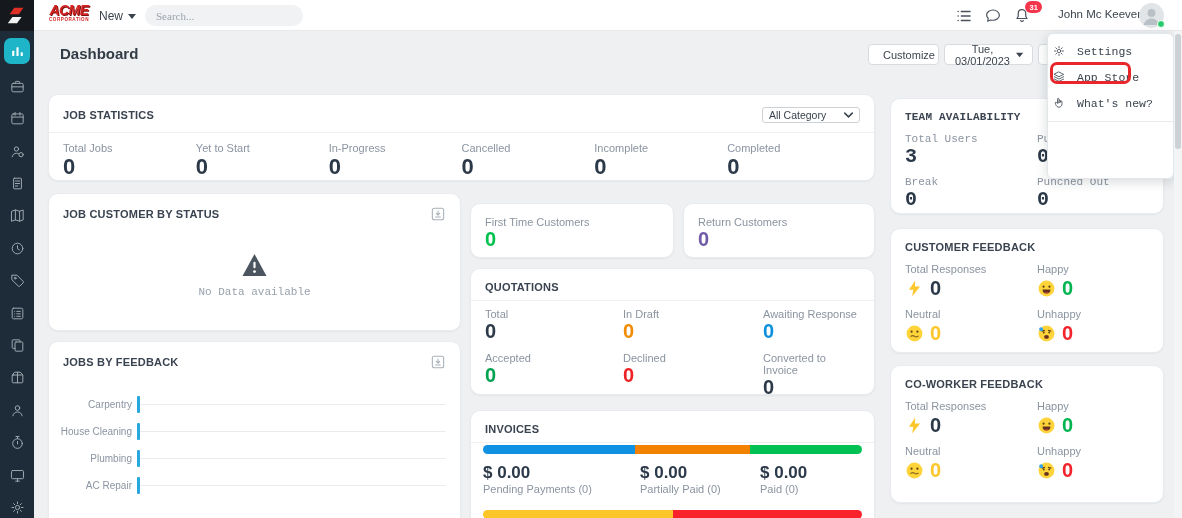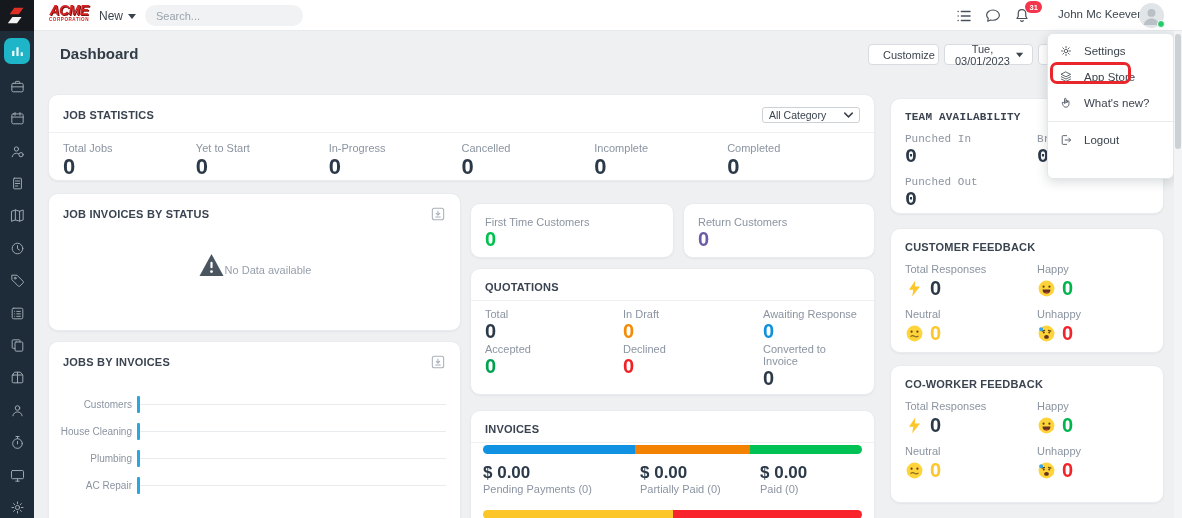--- a/index.html
+++ b/index.html
@@ -8,21 +8,21 @@
   .canvas { position:relative; width:1182px; height:518px; overflow:hidden; background:#eef0f2; }
 
   
   .topbar { position:absolute; left:0; top:0; width:1182px; height:31px; background:#fff; border-bottom:1px solid #e7e9eb; z-index:20; }
   .logo-box { position:absolute; left:0; top:0; width:34px; height:31px; background:#15191d; display:flex; align-items:center; justify-content:center; }
   .brand { position:absolute; left:45px; top:3px; width:48px; text-align:center; line-height:1; }
   .brand-name { font-size:14px; font-weight:900; font-style:italic; color:#d42322; letter-spacing:-.5px; text-shadow:1px 1px 0 #7a1010; }
   .brand-sub { font-size:4.6px; font-weight:700; color:#d42322; letter-spacing:.55px; margin-top:1px; }
   .new-btn { position:absolute; left:99px; top:9px; font-size:12px; color:#3a434d; display:flex; align-items:center; gap:5px; cursor:pointer; background:none; border:none; font-family:inherit; }
   .search-wrap { position:absolute; left:145px; top:5px; width:158px; height:21px; background:#f1f2f4; border-radius:11px; display:flex; align-items:center; }
-  .search-wrap input { flex:1; border:none; background:transparent; outline:none; font-size:11px; color:#44505c; padding:0 4px 0 11px; font-family:Liberation Sans, sans-serif; }
+  .search-wrap input { flex:1; border:none; background:transparent; outline:none; font-size:11px; color:#44505c; padding:0 4px 0 11px; font-family:Liberation Serif, serif; }
   .search-wrap input::placeholder { color:#9aa3ad; }
   .tb-icon { position:absolute; top:7px; width:18px; height:18px; color:#49525b; }
   .badge { position:absolute; left:1025px; top:1px; background:#f4364c; color:#fff; font-size:7.5px; font-weight:700; padding:1.5px 4.5px; border-radius:8px; z-index:2; }
   .user-chip { position:absolute; left:1058px; top:8px; font-size:11.5px; color:#3c454e; display:flex; align-items:center; gap:5px; cursor:pointer; }
   .avatar { position:absolute; left:1139px; top:3px; width:25px; height:25px; border-radius:50%; background:#e1e5e8; overflow:hidden; }
   .online-dot { position:absolute; left:1157px; top:20px; width:8px; height:8px; border-radius:50%; background:#27cb6c; border:1.5px solid #fff; }
   .chev { width:8px; height:5px; }
 
   
   .sidebar { position:absolute; left:0; top:31px; width:34px; height:487px; background:#1e2c39; display:flex; flex-direction:column; align-items:center; padding-top:7px; gap:12.4px; z-index:15; }
@@ -44,46 +44,46 @@
   .exp-btn { width:16px; height:16px; background:none; border:none; cursor:pointer; padding:0; }
   .exp-btn svg { width:16px; height:16px; stroke:#a8b0b8; fill:none; stroke-width:1.6; stroke-linecap:round; stroke-linejoin:round; }
   .lbl { font-size:11px; color:#8b94a1; }
   .big { font-size:22px; font-weight:800; color:#2b3949; line-height:1.15; }
   .med { font-size:20px; font-weight:800; color:#2b3949; line-height:1.15; }
 
   .stats-row { display:flex; padding:9px 14px; }
   .stats-row .cell { flex:1; }
   .filter-select { display:flex; align-items:center; justify-content:space-between; width:98px; height:16px; border:1px solid #ccd1d6; border-radius:3px; padding:0 6px; font-size:10.5px; color:#3a434d; background:#fff; cursor:pointer; }
 
-  .empty-body { display:flex; flex-direction:row; align-items:center; justify-content:center; padding-top:22px; }
+  .empty-body { display:flex; flex-direction:column; align-items:center; justify-content:center; padding-top:22px;font-family:Liberation Mono, monospace; }
   .empty-text { font-size:11px; color:#97a0ab; margin-top:9px; }
 
   .chart { padding:12px 14px 0 6px; }
   .chart-row { display:flex; align-items:center; height:27px; }
   .chart-row .c-lbl { width:82px; text-align:right; font-size:10px; color:#8b94a1; padding-right:5px; }
   .chart-row .tick { width:3px; height:17px; background:#2aa7dc; border-radius:1px; }
   .chart-row .grid { flex:1; height:1px; background:#e9ecef; }
 
   .mini-card { padding:12px 14px; }
-  .q-grid { display:grid; grid-template-columns:138px 140px 1fr; padding:7px 14px 0; }
+  .q-grid { display:grid; grid-template-columns:138px 140px 1fr; padding:7px 14px 0; row-gap:9px; }
   .inv-grid { display:grid; grid-template-columns:157px 120px 1fr; padding:9px 12px 0; }
   .inv-amt { font-size:17px; font-weight:800; color:#2b3949; }
   .bar { display:flex; height:9px; border-radius:5px; overflow:hidden; margin:2px 12px 0; }
   .bar .seg { height:100%; }
   .pb0{width:40%} .pb1{width:30.5%} .pb2{width:29.5%} .sb0{width:50%} .sb1{width:50%}
   .bar2 { margin-top:15px; }
 
   .duo-grid { display:grid; grid-template-columns:132px 1fr; padding:6px 14px 0; row-gap:8px; }
   .fb-val { display:flex; align-items:center; gap:6px; margin-top:2px; }
   .fb-val svg { width:19px; height:19px; }
   .fb-num { font-size:20px; font-weight:800; }
 
   
   .menu { position:absolute; left:1047px; top:33px; width:127px; height:146px; background:#fff; border:1px solid #e4e7ea; border-radius:6px; box-shadow:0 3px 12px rgba(20,30,40,.16); z-index:50; padding-top:4px; }
-  .menu-item { display:flex; align-items:center; gap:11px; height:26px; padding:0 11px; font-size:11.5px; color:#3b434d; cursor:pointer; position:relative; }
+  .menu-item { display:flex; align-items:center; gap:11px; height:26px; padding:0 4px; font-size:11.5px; color:#3b434d; cursor:pointer; position:relative;font-family:Liberation Mono, monospace; }
   .menu-item svg { width:14px; height:14px; stroke:#4a525b; fill:none; stroke-width:1.5; stroke-linecap:round; stroke-linejoin:round; flex:none; }
   .menu-div { height:1px; background:#e8eaed; margin:5px 0; }
   .hl-box { position:absolute; left:1050px; top:62px; width:81px; height:22px; border:3px solid #e8262c; border-radius:7px; z-index:55; pointer-events:none; }
 
   
   .scroll-track { position:absolute; right:0; top:31px; width:8px; height:487px; background:#f3f4f6; z-index:60; }
   .scroll-thumb { position:absolute; right:1px; top:3px; width:6px; height:115px; background:#ccd1d5; border-radius:3px; }
 </style>
 </head>
 <body>
@@ -283,47 +283,47 @@
         </div>
       <div class="cell">
           <div class="lbl">Completed</div>
           <div class="big">0</div>
         </div>
     </div>
   </section>
 
   <section class="card" style="left:48px; top:193px; width:413px; height:138px;">
     <div class="card-head">
-      <span class="card-title">JOB INVOICES BY STATUS</span>
+      <span class="card-title">JOB CUSTOMER BY STATUS</span>
       <button class="exp-btn"><svg viewBox="0 0 24 24">
             <rect x="3.5" y="3.5" width="17" height="17" rx="3"></rect>
             <path d="M12 7.5v6M9.5 11l2.5 2.6 2.5-2.6M8.5 16.5h7"></path>
           </svg></button>
     </div>
     <div class="empty-body">
       <svg width="27" height="24" viewBox="0 0 24 22">
           <path d="M12 1L1 21h22z" fill="#4a5560"></path>
           <rect x="11" y="8" width="2" height="6" rx="1" fill="#fff"></rect>
           <circle cx="12" cy="17" r="1.3" fill="#fff"></circle>
         </svg>
       <div class="empty-text">No Data available</div>
     </div>
   </section>
 
   <section class="card" style="left:48px; top:341px; width:413px; height:220px;">
     <div class="card-head">
-      <span class="card-title">JOBS BY INVOICES</span>
+      <span class="card-title">JOBS BY FEEDBACK</span>
       <button class="exp-btn"><svg viewBox="0 0 24 24">
             <rect x="3.5" y="3.5" width="17" height="17" rx="3"></rect>
             <path d="M12 7.5v6M9.5 11l2.5 2.6 2.5-2.6M8.5 16.5h7"></path>
           </svg></button>
     </div>
     <div class="chart">
       <div class="chart-row">
-          <span class="c-lbl">Customers</span>
+          <span class="c-lbl">Carpentry</span>
           <span class="tick"></span>
           <span class="grid"></span>
         </div>
       <div class="chart-row">
           <span class="c-lbl">House Cleaning</span>
           <span class="tick"></span>
           <span class="grid"></span>
         </div>
       <div class="chart-row">
           <span class="c-lbl">Plumbing</span>
@@ -406,20 +406,24 @@
       <span class="seg sb0" style="background: rgb(253, 198, 40);"></span>
       <span class="seg sb1" style="background: rgb(248, 35, 43);"></span>
     </div>
   </section>
 
   <section class="card" style="left:890px; top:98px; width:274px; height:116px;font-family:Liberation Mono, monospace;">
     <div class="card-head" style="padding-bottom:4px;">
       <span class="card-title">TEAM AVAILABILITY</span>
     </div>
     <div class="duo-grid">
+      <div>
+          <div class="lbl">Total Users</div>
+          <div class="med">3</div>
+        </div>
       <div>
           <div class="lbl">Punched In</div>
           <div class="med">0</div>
         </div>
       <div>
           <div class="lbl">Break</div>
           <div class="med">0</div>
         </div>
       <div>
           <div class="lbl">Punched Out</div>
@@ -556,27 +560,20 @@
         </svg>
       <span>App Store</span>
     </div>
     <div class="menu-item">
       <svg viewBox="0 0 24 24">
           <path d="M9.5 11.5V5.3a1.3 1.3 0 0 1 2.6 0v4.9m0-1.6a1.3 1.3 0 0 1 2.6 0v1.8m0-.9a1.2 1.2 0 0 1 2.4.3v3.6c0 3.4-2.1 5.8-5.1 5.8s-4.8-1.9-5.5-4.4l-.9-2.6c-.3-1 .5-1.8 1.4-1.6.7.1 1.2.7 1.6 1.4z"></path>
         </svg>
       <span>What's new?</span>
     </div>
     <div class="menu-div"></div>
-    <div class="menu-item">
-      <svg viewBox="0 0 24 24">
-          <path d="M13 4.5H7A1.5 1.5 0 0 0 5.5 6v12A1.5 1.5 0 0 0 7 19.5h6"></path>
-          <path d="M10.5 12h9M16.5 8.5L20 12l-3.5 3.5"></path>
-        </svg>
-      <span>Logout</span>
-    </div>
   </div>
   <div class="hl-box"></div>
 
   <div class="scroll-track">
     <div class="scroll-thumb"></div>
   </div>
 
 </div>
 
 </body></html>

